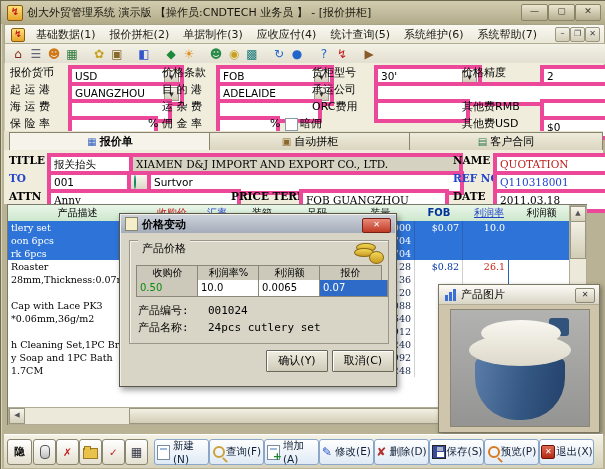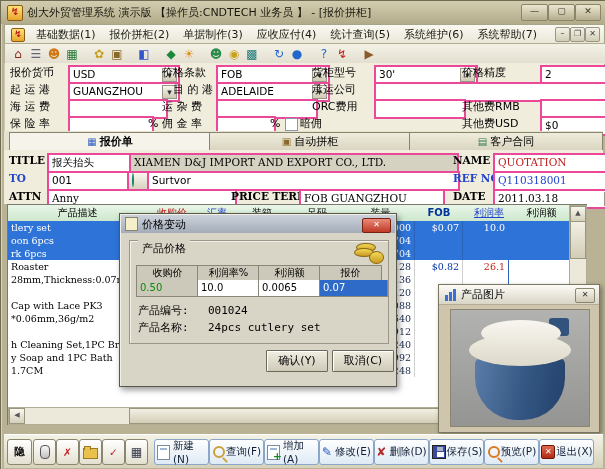--- a/index.html
+++ b/index.html
@@ -1,21 +1,21 @@
 <!DOCTYPE html>
 <html><head>
 <meta charset="utf-8">
 <style>
   html,body{margin:0;padding:0;background:#888;}
   #app{position:relative;width:605px;height:469px;background:#b9b294;border:1px solid #6f6b52;
        font-family:"DejaVu Sans","Liberation Sans",sans-serif;font-size:11px;overflow:hidden;
        box-shadow:inset 0 0 0 1px #d9d3b8;}
   .abs{position:absolute;}
   .lbl{position:absolute;height:15px;line-height:15px;white-space:nowrap;color:#000;}
-  .inp{position:absolute;height:16px;background:#fff;border:2px solid #ec4899;font-size:10.5px;
+  .inp{position:absolute;height:16px;background:#fff;border:4px solid #ec4899;font-size:10.5px;
        line-height:14px;padding:0 3px;white-space:nowrap;overflow:hidden;}
   .combo{padding-right:15px;}
   .combo::after{content:"▾";position:absolute;right:1px;top:1px;bottom:1px;width:13px;
        background:linear-gradient(#f8f6ee,#cfc9b4);border:1px solid #9a9686;font-size:9px;
        line-height:12px;text-align:center;color:#333;}
   
   #titlebar{left:0;top:0;width:605px;height:23px;display:flex;align-items:center;
        background:linear-gradient(#d3cdb0,#b2ab8a);}
   .applogo{width:14px;height:14px;margin:0 4px 0 6px;background:linear-gradient(#ffe27a,#e8a62a);
        border:1px solid #8a5a10;border-radius:2px;color:#c01818;font-size:10px;font-weight:bold;
@@ -71,21 +71,21 @@
   .sel .cf,.sel .cq,.sel .cr,.sel .ca{color:#fff;border-left-color:#2a62b8;}
   .cr.red{color:#c82010;}
   .sbar{position:absolute;background:#ece9da;border:1px solid #b0ac96;}
   .sbtn{position:absolute;width:14px;height:14px;background:linear-gradient(#f8f6ee,#d5d0ba);
       border:1px solid #9a9680;font-size:7px;text-align:center;line-height:13px;color:#555;}
   .sthumb{position:absolute;background:linear-gradient(#f2f0e4,#d2cdb6);border:1px solid #9a9680;}
   
   #dialog{left:118px;top:212px;width:276px;height:172px;background:#d8d4c6;border:1px solid #5a584a;
       box-shadow:2px 3px 6px rgba(0,0,0,.4), inset 1px 1px 0 #f2f0e6;}
   #dlg-title{position:absolute;left:1px;top:1px;right:1px;height:18px;display:flex;align-items:center;
-      background:linear-gradient(#ccd2da,#a4acba);}
+      background:linear-gradient(#ccd2da,#a4acba);font-weight:bold;}
   .dlgicon{width:11px;height:12px;margin:0 4px;background:#f4eecb;border:1px solid #8a8468;flex:none;}
   #dlg-close{position:absolute;right:4px;top:3px;width:27px;height:13px;border-radius:2px;
       background:linear-gradient(#e88a7a,#c03a24);border:1px solid #7a2012;color:#fff;font-size:8px;
       line-height:12px;text-align:center;}
   .groupbox{position:absolute;border:1px solid #9a968a;box-shadow:inset 1px 1px 0 #f4f2e8;}
   .grouplabel{position:absolute;top:-8px;left:8px;background:#d8d4c6;padding:8px 4px;font-size:11px;}
   .coin{position:absolute;width:18px;height:7px;background:linear-gradient(#f4d858,#c89a20);
       border:1px solid #8a6a10;border-radius:50%;}
   .mgh{position:absolute;height:15px;background:#ccc8ba;border:1px solid #8a8678;font-size:10px;
       text-align:center;line-height:14px;}
@@ -196,21 +196,21 @@
     <span class="inp combo" style="left:63px;top:2px;width:90px">USD</span>
     <span class="lbl" style="left:157px;top:2px">价格条款</span>
     <span class="inp combo" style="left:211px;top:2px;width:92px">FOB</span>
     <span class="lbl" style="left:307px;top:2px">货柜型号</span>
     <span class="inp combo" style="left:369px;top:2px;width:82px">30'</span>
     <span class="lbl" style="left:457px;top:2px">价格精度</span>
     <span class="inp combo" style="left:535px;top:2px;width:62px">2</span>
 
     <span class="lbl" style="left:5px;top:19px">起 运 港</span>
     <span class="inp combo" style="left:63px;top:19px;width:90px">GUANGZHOU</span>
-    <span class="lbl" style="left:168px;top:19px">目 的 港</span>
+    <span class="lbl" style="left:157px;top:19px">目 的 港</span>
     <span class="inp combo" style="left:211px;top:19px;width:92px">ADELAIDE</span>
     <span class="lbl" style="left:307px;top:19px">承运公司</span>
     <span class="inp combo" style="left:369px;top:19px;width:228px"></span>
 
     <span class="lbl" style="left:5px;top:36px">海 运 费</span>
     <span class="inp" style="left:63px;top:36px;width:90px"></span>
     <span class="lbl" style="left:157px;top:36px">运 杂 费</span>
     <span class="inp" style="left:211px;top:36px;width:92px"></span>
     <span class="lbl" style="left:307px;top:36px">ORC费用</span>
     <span class="inp" style="left:369px;top:36px;width:82px"></span>

